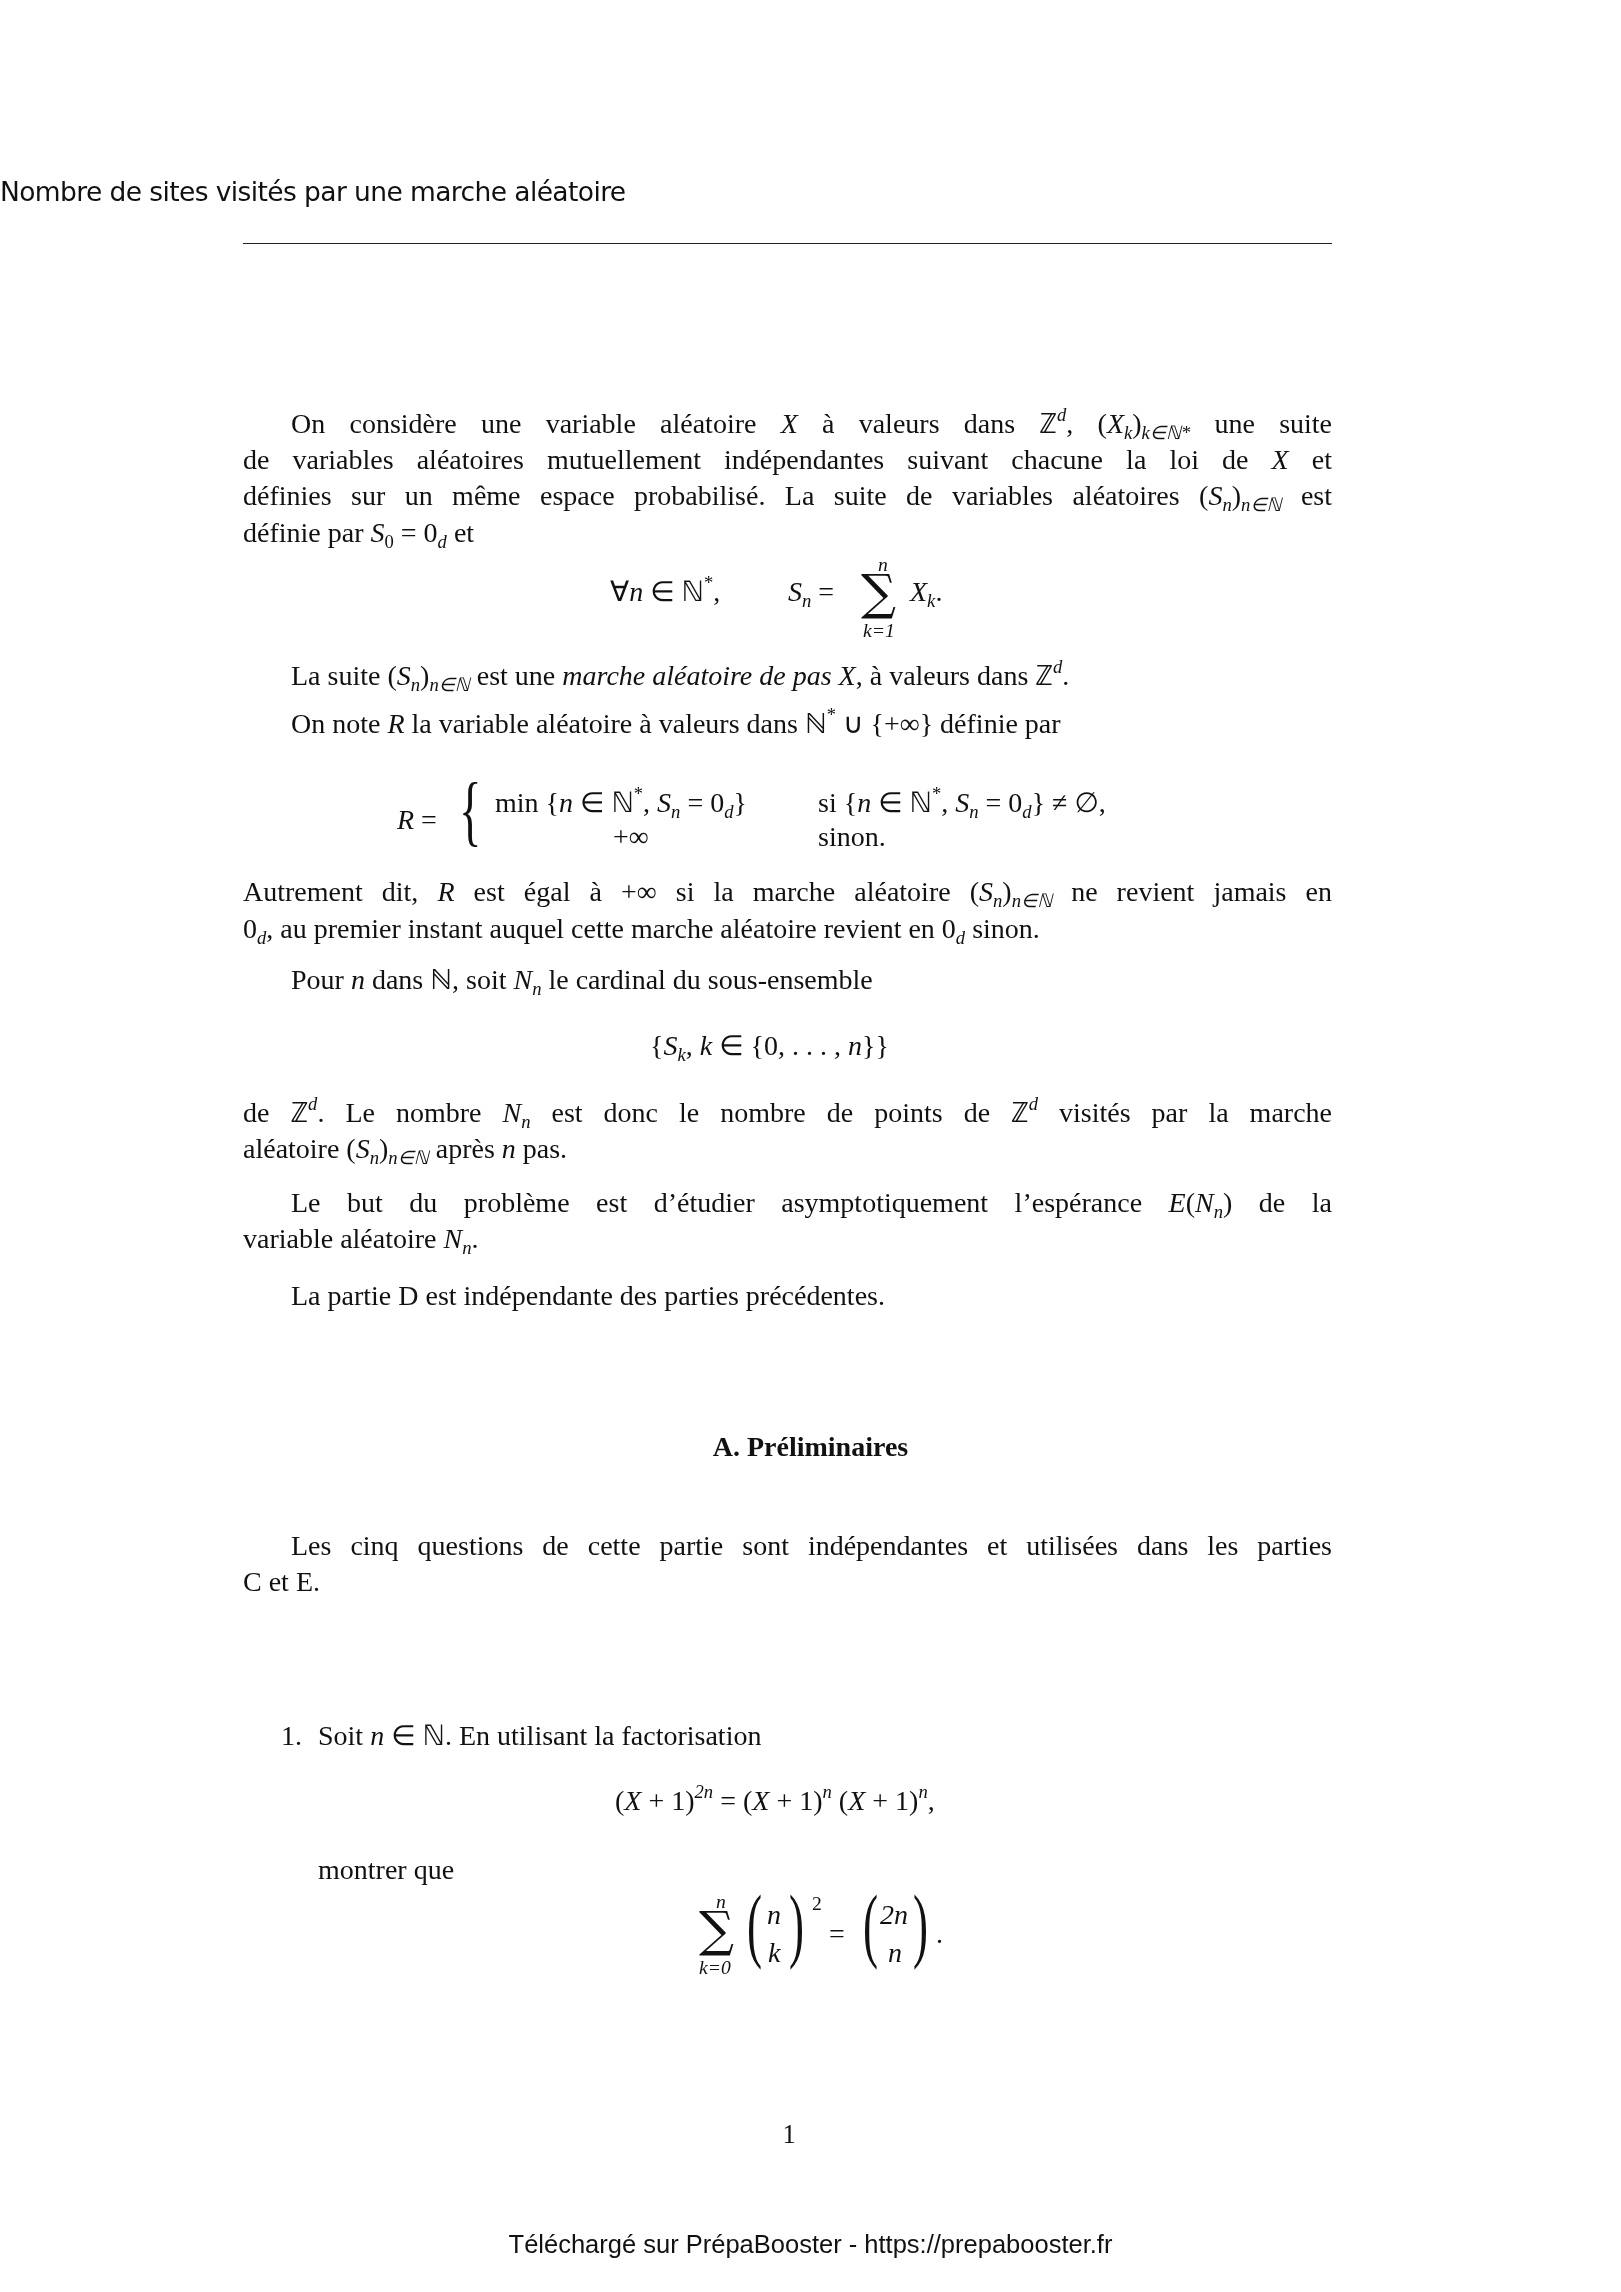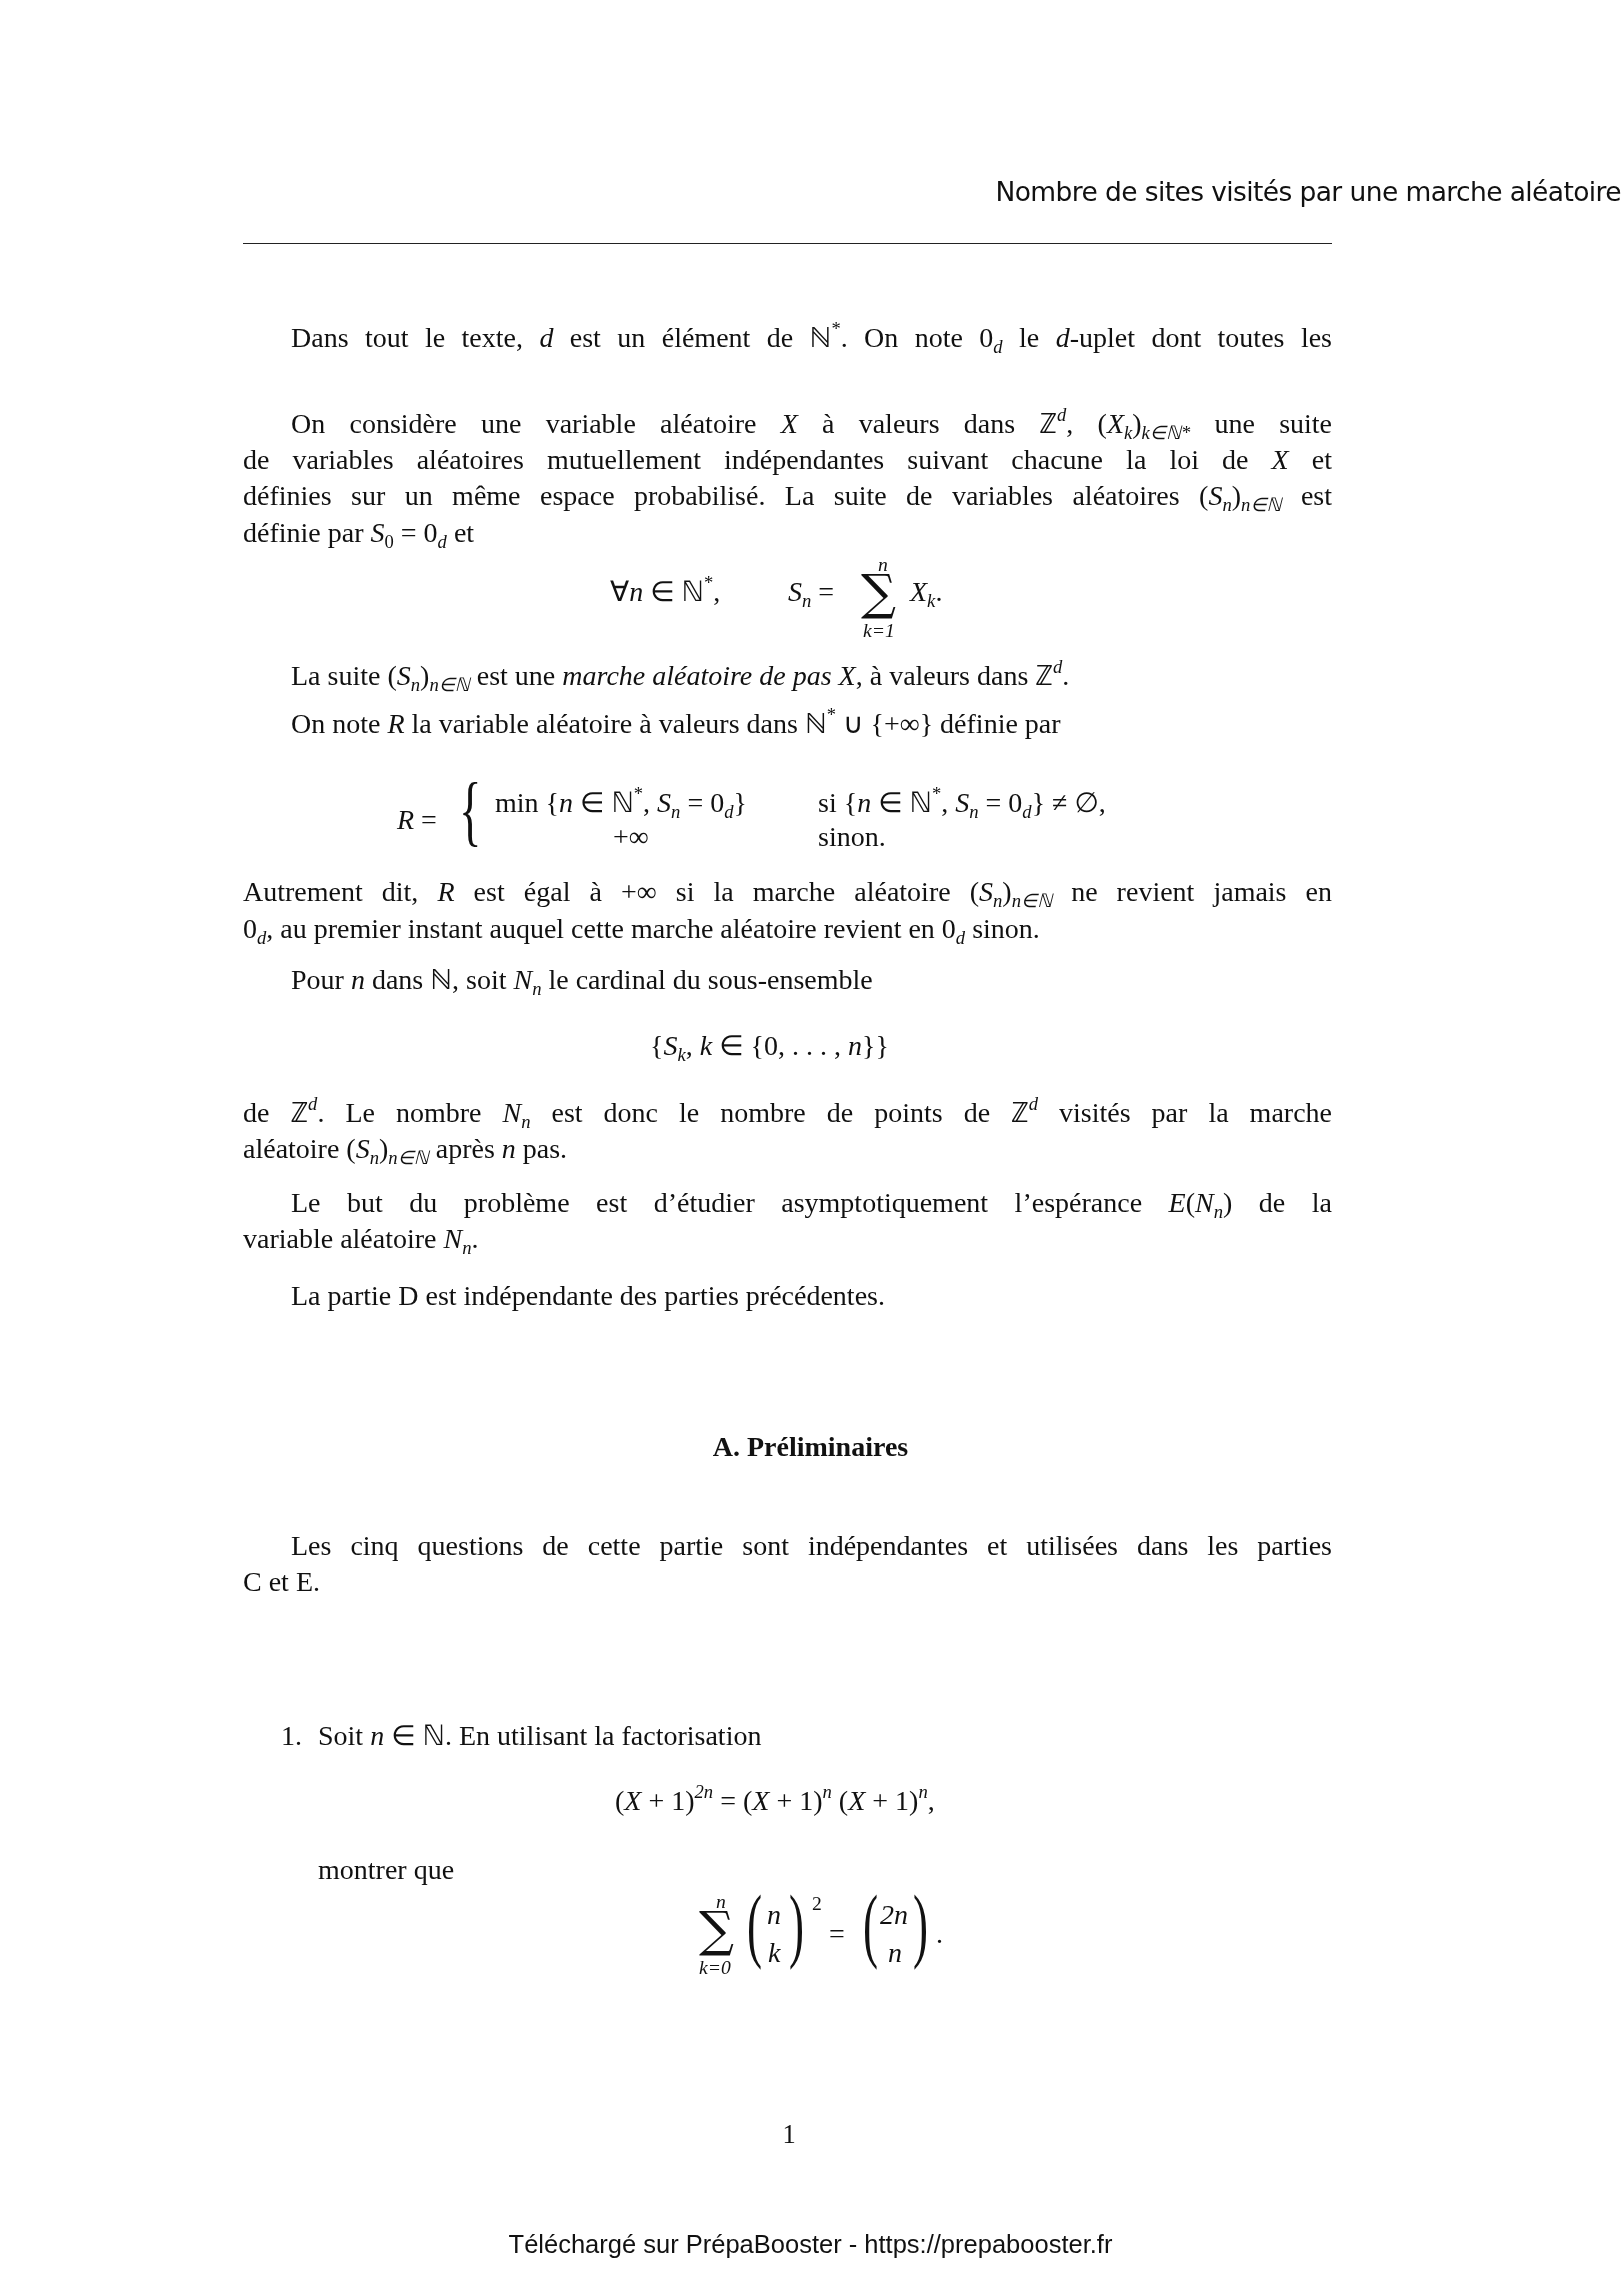--- a/index.html
+++ b/index.html
@@ -1,19 +1,19 @@
 <!DOCTYPE html>
 <html><head>
 <meta charset="utf-8">
 <style>
   html, body { margin: 0; padding: 0; background: #ffffff; }
   body { width: 1621px; height: 2293px; position: relative; overflow: hidden; color: #111111; }
   .page { position: absolute; left: 0; top: 0; width: 1621px; height: 2293px; background: #ffffff; }
 
-  .hdr { position: absolute; left: 0; width: 1621px; top: 174px; text-align: right;
+  .hdr { position: absolute; left: 0; width: 1621px; top: 174px; text-align: left;
          font-family: "DejaVu Sans", sans-serif; font-size: 26.5px; letter-spacing: -0.6px; line-height: 35px; }
   .rule { position: absolute; left: 243px; width: 1089px; top: 243px; height: 0; border-top: 1.6px solid #222; }
 
   .ln { position: absolute; font-family: "Liberation Serif", serif; font-size: 28px; line-height: 36px; white-space: nowrap; }
   .ln.full { left: 243px; width: 1089px; text-align: justify; text-align-last: justify; }
   .ln.full.ind { left: 291px; width: 1041px; }
   .ln.last { left: 243px; }
   .ln.last.ind { left: 291px; }
   .i { font-style: italic; }
   .sub { font-size: 18.6px; vertical-align: -5.9px; line-height: 0; }
@@ -35,21 +35,20 @@
             font-family: "Liberation Sans", sans-serif; font-size: 25.5px; }
 </style>
 </head>
 <body>
 
 <div class="page">
 
   <div class="hdr">Nombre de sites visités par une marche aléatoire</div>
   <div class="rule"></div>
 
-  <div class="ln full ind" style="top:320px"><span>Dans tout le texte, </span><span class="i">d</span><span> est un élément de ℕ</span><span class="sup">*</span><span>. On note 0</span><span class="subi">d</span><span> le </span><span class="i">d</span><span>-uplet dont toutes les</span></div>
 
   <div class="ln full ind" style="top:406px"><span>On considère une variable aléatoire </span><span class="i">X</span><span> à valeurs dans ℤ</span><span class="supi">d</span><span>, (</span><span class="i">X</span><span class="subi">k</span><span>)</span><span class="subi">k∈ℕ*</span><span> une suite</span></div>
   <div class="ln full" style="top:478px"><span>définies sur un même espace probabilisé. La suite de variables aléatoires (</span><span class="i">S</span><span class="subi">n</span><span>)</span><span class="subi">n∈ℕ</span><span> est</span></div>
   <div class="ln full" style="top:442px"><span>de variables aléatoires mutuellement indépendantes suivant chacune la loi de </span><span class="i">X</span><span> et</span></div>
   <div class="ln last" style="top:515px"><span>définie par </span><span class="i">S</span><span class="sub">0</span><span> = 0</span><span class="subi">d</span><span> et</span></div>
 
   <div>
     <div class="math" style="left:610px; top:574px"><span>∀</span><span class="i">n</span><span> ∈ ℕ</span><span class="sup">*</span><span>,</span></div>
     <div class="math" style="left:788px; top:574px"><span class="i">S</span><span class="subi">n</span><span> =</span></div>
     <div class="sigma" style="left:861px; top:568px">∑</div>

